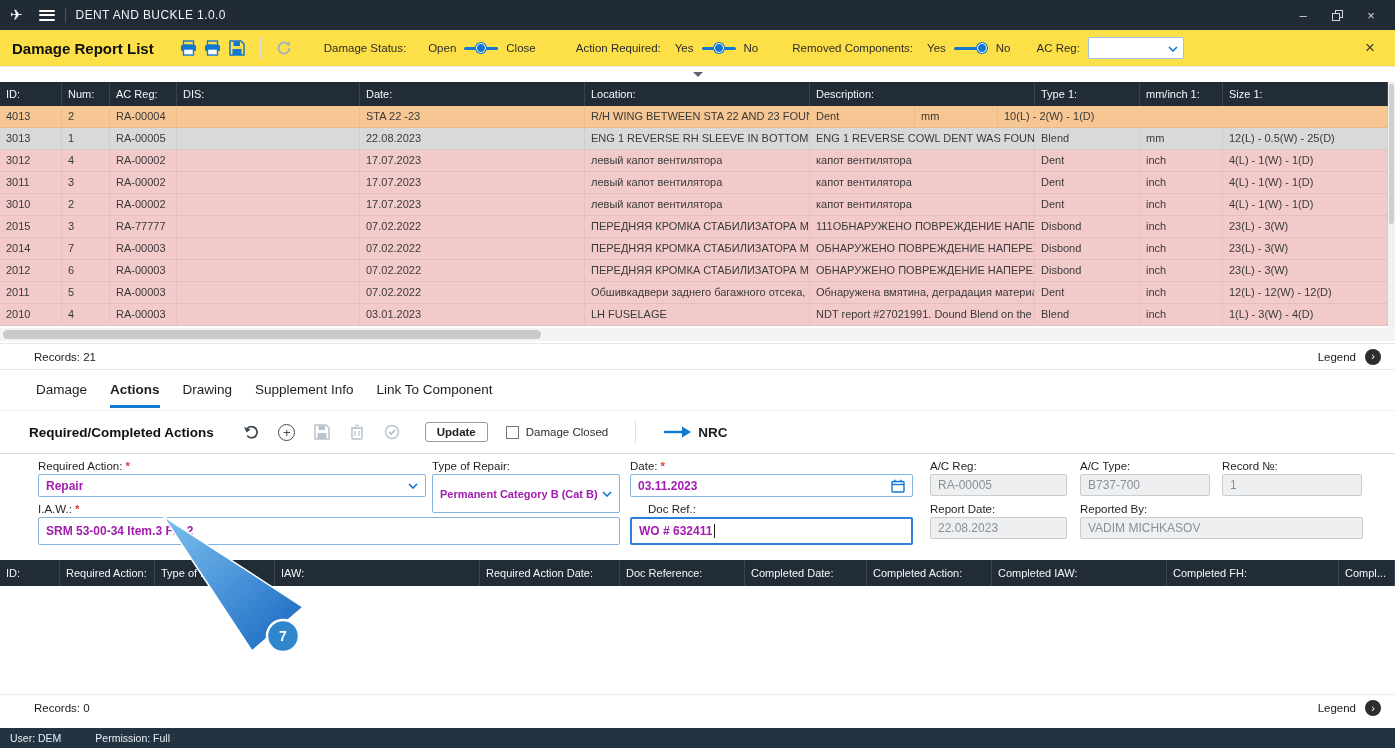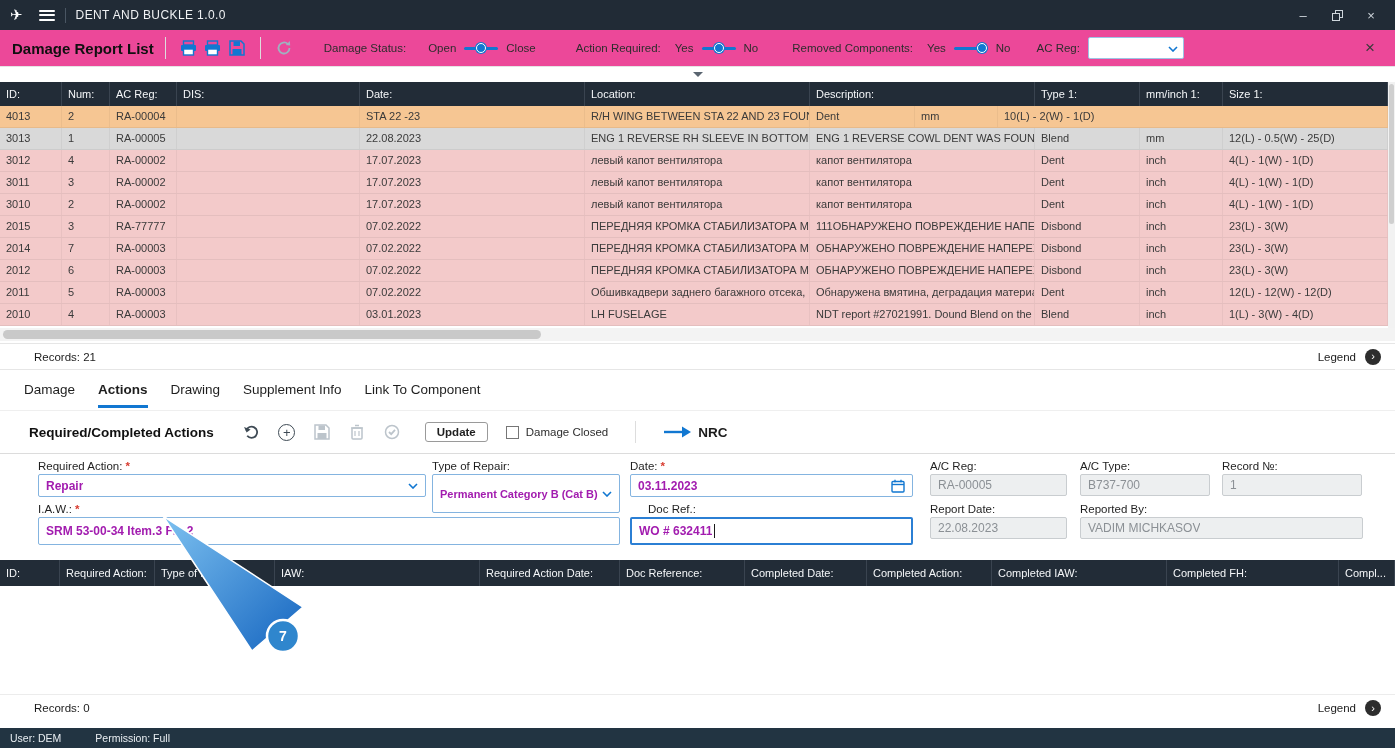--- a/index.html
+++ b/index.html
@@ -16,21 +16,21 @@
   .tb-vsep { width:1px; height:15px; background:#4a5663; }
   .app-title { font-size:12px; letter-spacing:.4px; color:#f0f2f4; }
   .win-controls { margin-left:auto; display:flex; gap:6px; }
   .win-btn { width:28px; height:22px; display:flex; align-items:center; justify-content:center;
              color:#cfd6dc; font-size:13px; cursor:default; }
   .restore-glyph { position:relative; width:10px; height:10px; }
   .restore-glyph::before { content:""; position:absolute; left:3px; top:0; width:6px; height:6px; border:1px solid #cfd6dc; }
   .restore-glyph::after  { content:""; position:absolute; left:0; top:3px; width:6px; height:6px; border:1px solid #cfd6dc; background:#212b36; }
 
   
-  .toolbar { position:absolute; left:0; top:30px; right:0; height:37px; background:#ec4899;
+  .toolbar { position:absolute; left:0; top:30px; right:0; height:37px; background:#fde047;
              border-bottom:1px solid #e4e4e4; display:flex; align-items:center; padding:0 12px; }
   .rl-title { font-size:15px; font-weight:bold; color:#101010; white-space:nowrap; }
   .v-sep { width:1px; height:22px; background:#ddd; margin:0 11px; flex-shrink:0; }
   .tool-icon { width:24px; height:24px; display:flex; align-items:center; justify-content:center; flex-shrink:0; }
   .flt-label { font-size:11.5px; color:#2d2d2d; white-space:nowrap; }
   .flt-val { font-size:11.5px; color:#2d2d2d; white-space:nowrap; }
   .toggle { position:relative; width:34px; height:12px; margin:0 8px; flex-shrink:0; }
   .toggle .track { position:absolute; left:0; right:0; top:5px; height:3px; background:#1177d1; border-radius:2px; }
   .toggle .knob { position:absolute; top:1px; width:10px; height:10px; border-radius:50%;
                   background:#1177d1; border:1px solid #fff; box-shadow:0 0 0 1px #1177d1; }
@@ -69,21 +69,21 @@
                  padding:0 14px 0 34px; font-size:11.5px; color:#1c1c1c; background:#fff;
                  border-top:1px solid #e6e6e6; border-bottom:1px solid #e6e6e6; }
   .records-bar.first { top:343px; }
   .records-bar.second { top:694px; border-top:1px solid #ececec; border-bottom:none; }
   .legend-wrap { margin-left:auto; display:flex; align-items:center; gap:9px; }
   .legend-icon { width:16px; height:16px; border-radius:50%; background:#2d2d2d; color:#fff;
                  display:flex; align-items:center; justify-content:center; font-size:11px; line-height:1; }
 
   
   .tabs { position:absolute; left:0; top:374px; right:0; height:34px; display:flex; align-items:flex-end;
-          gap:23px; padding:0 0 0 24px; font-size:13.5px; color:#1e1e1e; background:#fff; }
+          gap:23px; padding:0 0 0 36px; font-size:13.5px; color:#1e1e1e; background:#fff; }
   .tab { padding-bottom:8px; border-bottom:3px solid transparent; white-space:nowrap; }
   .tab.active { font-weight:bold; border-bottom:3px solid #1177d1; }
 
   
   .actions-panel { position:absolute; left:0; top:410px; right:0; height:44px; background:#fff;
                    border-top:1px solid #efefef; border-bottom:1px solid #dcdcdc;
                    display:flex; align-items:center; padding-left:29px; }
   .ap-title { font-size:13.5px; font-weight:bold; color:#101010; margin-right:28px; white-space:nowrap; }
   .ap-icon { margin-right:15px; display:flex; align-items:center; justify-content:center; width:20px; height:20px; }
   .plus-circle { width:17px; height:17px; border:1.6px solid #3e4a54; border-radius:50%;

